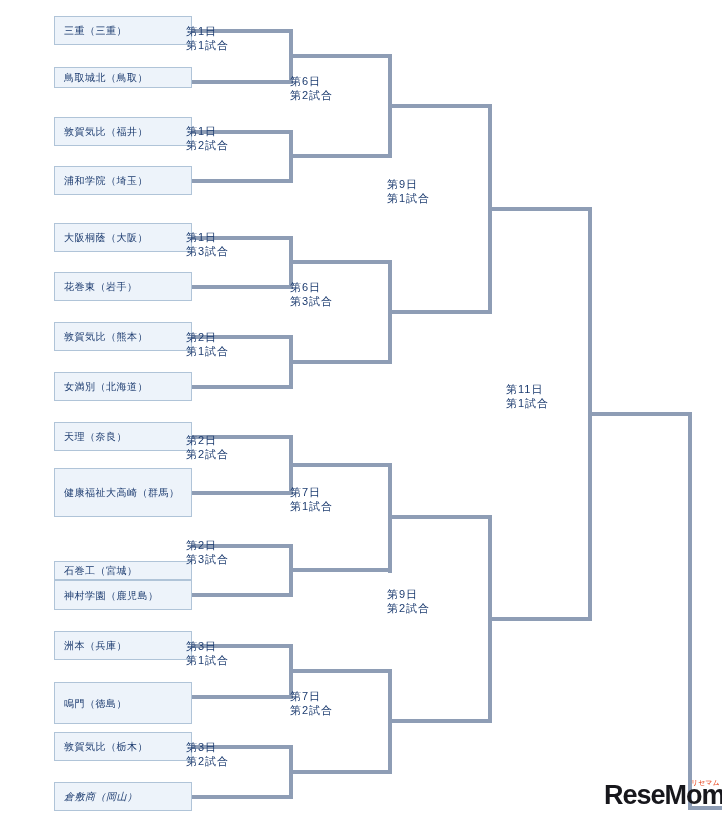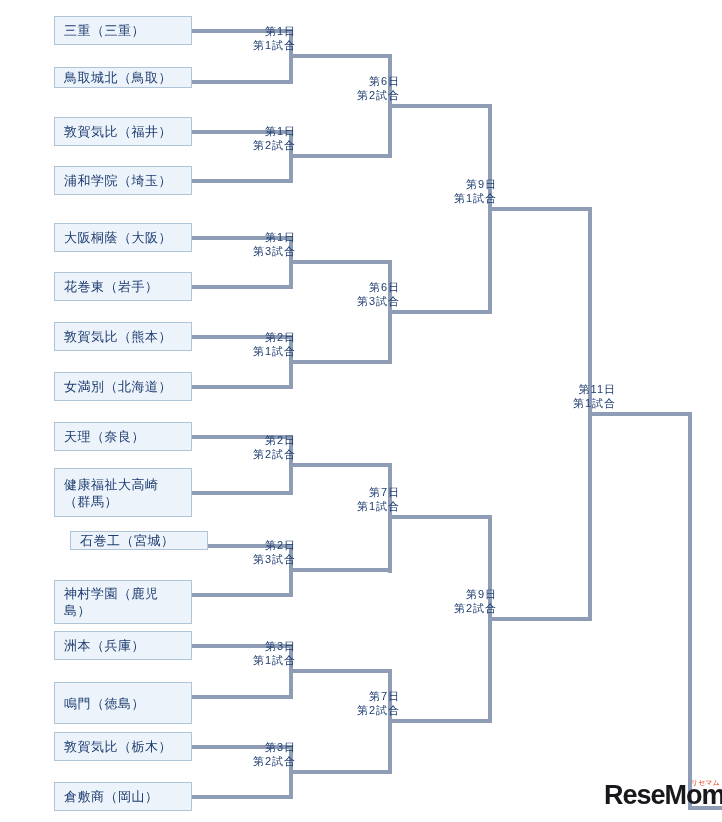--- a/index.html
+++ b/index.html
@@ -21,34 +21,34 @@
   }
   .team-box{
     position:absolute;
     left:54px;width:138px;
     background:var(--box-fill);
     border:1px solid var(--box-border);
     box-sizing:border-box;
     display:flex;align-items:center;
     padding:2px 9px;
     color:var(--text);
-    font-size:13px;
+    font-size:10px;
     line-height:17px;
     letter-spacing:0.5px;
     z-index:2;
   }
   .bracket-line{
     position:absolute;
     background:var(--line);
     z-index:1;
   }
   .match-label{
     position:absolute;
     width:110px;
-    text-align:right;
+    text-align:left;
     color:var(--text);
     font-size:11px;
     line-height:14px;
     letter-spacing:1px;
     z-index:2;
   }
   .match-label .lbl-line{display:block;}
   #final-label{z-index:3;}
   #logo{
     position:absolute;
@@ -149,36 +149,36 @@
       </div>
       <div class="team-box" style="top: 372px; height: 29px;">
         <span>女満別（北海道）</span>
       </div>
       <div class="team-box" style="top: 422px; height: 29px;">
         <span>天理（奈良）</span>
       </div>
       <div class="team-box" style="top: 468px; height: 49px;">
         <span>健康福祉大高崎（群馬）</span>
       </div>
-      <div class="team-box" style="top: 531px; height: 19px; margin-left: 16px;">
+      <div class="team-box" style="top: 561px; height: 19px;">
         <span>石巻工（宮城）</span>
       </div>
-      <div class="team-box" style="top: 580px; height: 44px;">
+      <div class="team-box" style="top: 580px; height: 30px;">
         <span>神村学園（鹿児島）</span>
       </div>
       <div class="team-box" style="top: 631px; height: 29px;">
         <span>洲本（兵庫）</span>
       </div>
       <div class="team-box" style="top: 682px; height: 42px;">
         <span>鳴門（徳島）</span>
       </div>
       <div class="team-box" style="top: 732px; height: 29px;">
         <span>敦賀気比（栃木）</span>
       </div>
-      <div class="team-box" style="top: 782px; height: 29px;">
+      <div class="team-box" style="top: 782px; height: 29px; font-style: italic;">
         <span>倉敷商（岡山）</span>
       </div>
     </div>
   <div id="labels-layer">
       <div class="match-label" style="left: 186px; top: 24px;">
         <span class="lbl-line">第1日</span>
         <span class="lbl-line">第1試合</span>
       </div>
       <div class="match-label" style="left: 186px; top: 124px;">
         <span class="lbl-line">第1日</span>

